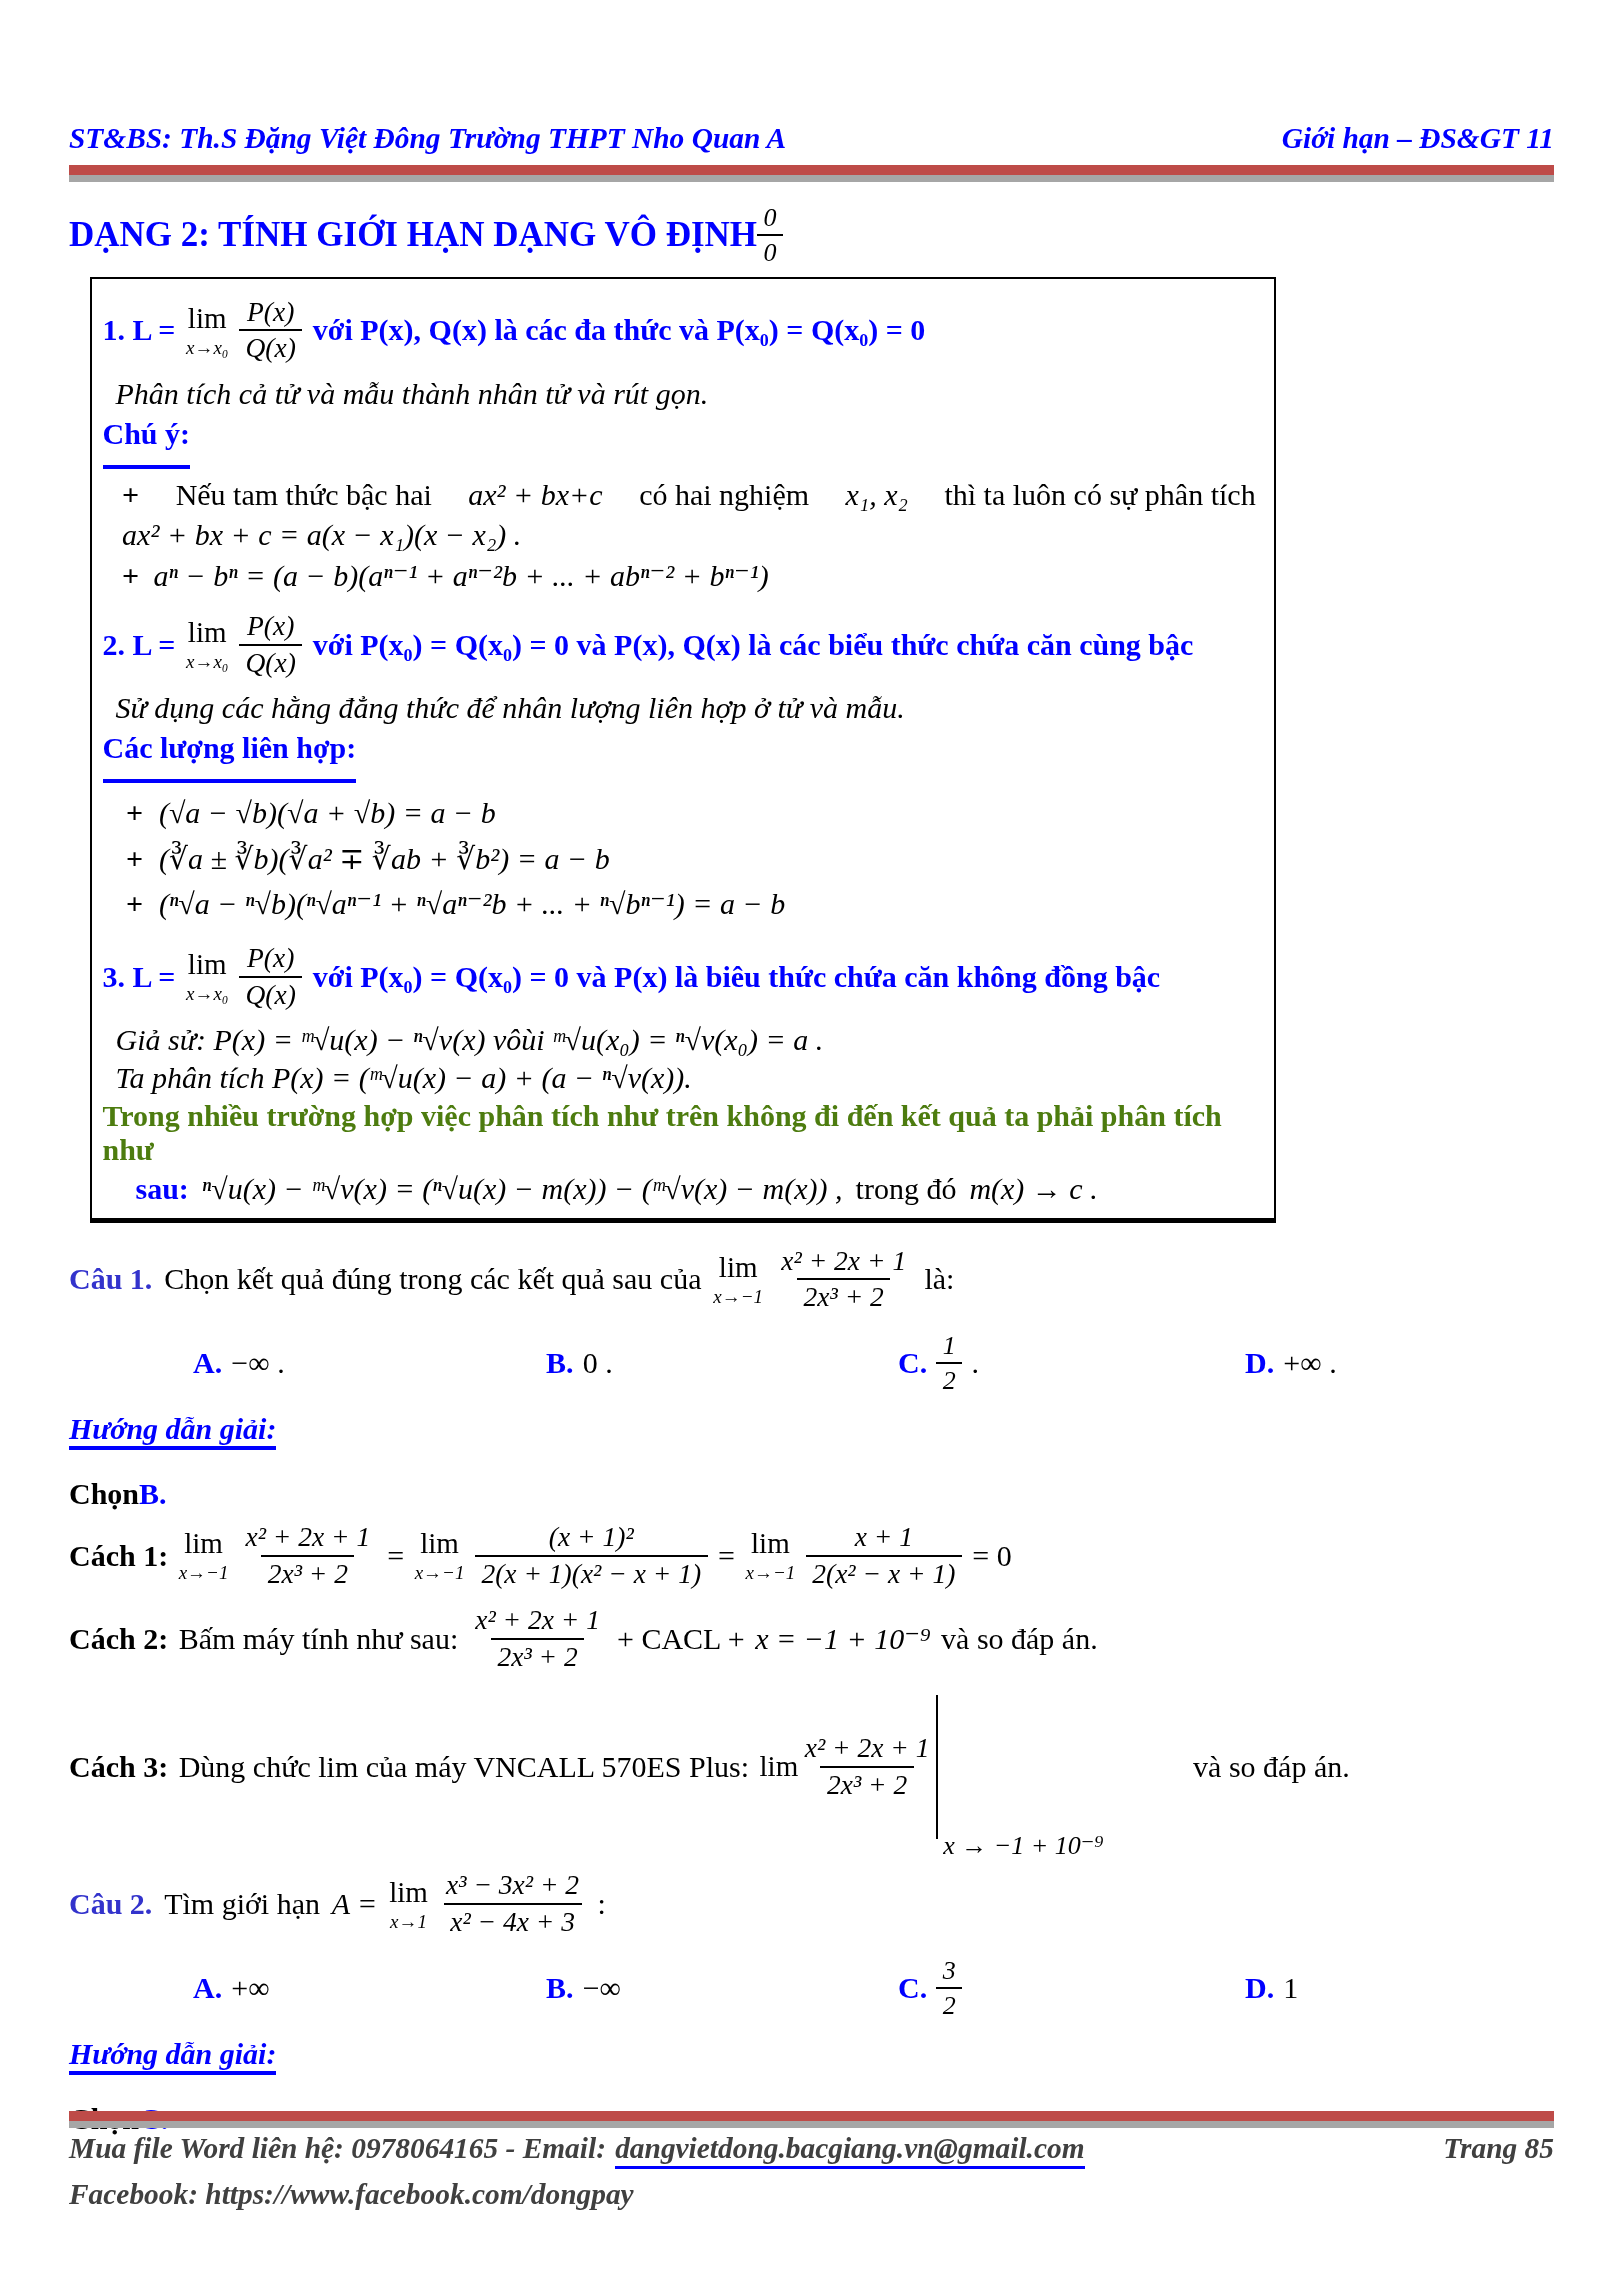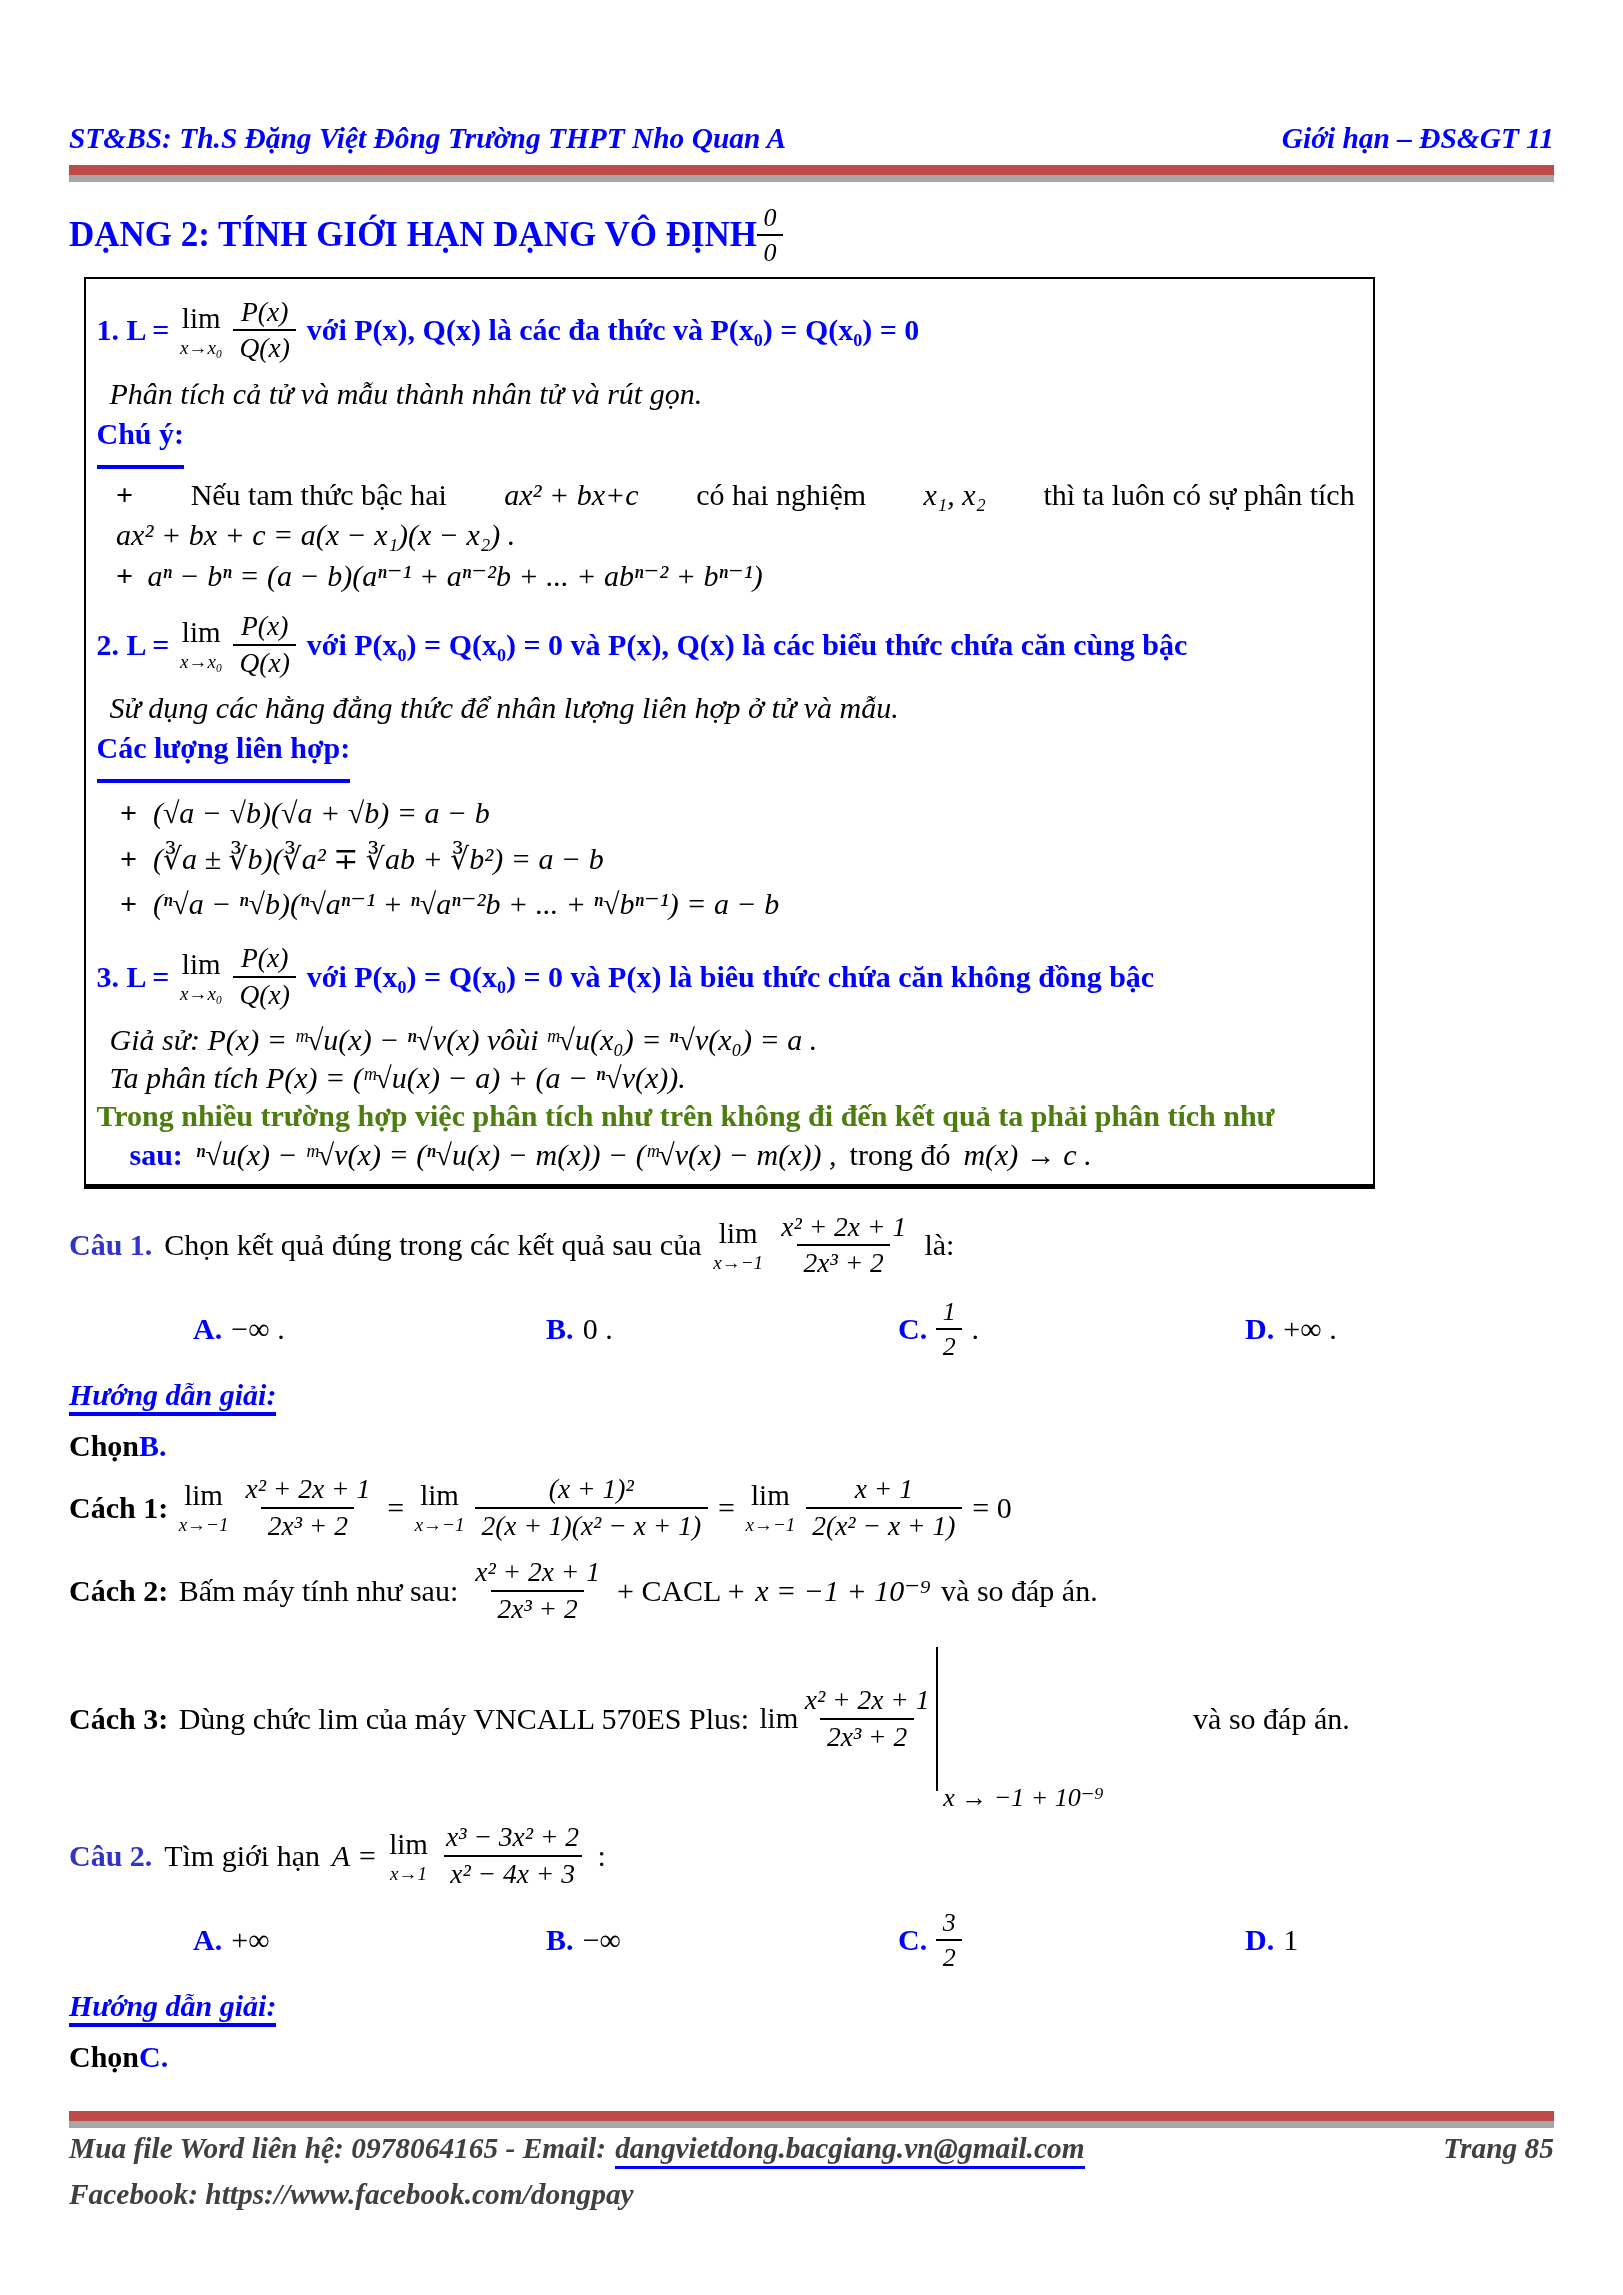--- a/index.html
+++ b/index.html
@@ -33,21 +33,21 @@
   .frac .fnum { padding:0 6.5px 2px; }
   .frac .fden { border-top:2.6px solid #000; padding:2px 6.5px 0; }
   .frac.small { font-size:26px; font-weight:normal; color:#000; }
   .frac.small .fden { border-top:2px solid #000; }
   .limstk { display:inline-flex; flex-direction:column; align-items:center; line-height:1;
     font-size:29px; font-weight:normal; color:#000; font-style:normal; }
   .limstk .lsub { font-size:19px; font-style:italic; margin-top:5.2px; }
 
   .content { position:absolute; top:277px; left:69px; width:1486px; }
 
-  .theory-box { margin-left:15px; width:1291px; border:2.6px solid #000; border-bottom-width:5.9px;
+  .theory-box { margin-left:21px; width:1186px; border:2.6px solid #000; border-bottom-width:5.9px;
     padding:3.9px 14.4px 10.5px 10.5px; }
   .theory-item { display:flex; align-items:center; gap:10.5px; margin:2.6px 0 1.3px; min-height:90px; }
   .theory-item .lbl, .theory-item .aft { color:#0000FF; font-weight:bold; }
   .note { font-style:italic; margin:1.3px 0 3.9px 13px; }
   .subhead { display:inline-block; color:#0000FF; font-weight:bold;
     border-bottom:4.6px solid #0000FF; padding-bottom:14px; margin:2.6px 0 6.5px; }
   .jline { display:flex; justify-content:space-between; align-items:baseline; margin:2.6px 3.9px 5.2px 19.6px; }
   .mline { margin:3.9px 0 6.5px 19.6px; display:flex; gap:14.4px; align-items:baseline; }
   .lh-line { margin:6.5px 0 10.5px 23.6px; display:flex; gap:15.7px; align-items:baseline; }
   .bluebold-line { color:#4d7c0f; font-weight:bold; margin:3.9px 0 2.6px; }
@@ -56,21 +56,21 @@
   .cau-row { display:flex; align-items:center; gap:11.8px; margin-top:17px; min-height:79px; }
   .cau-lbl { color:#3333CC; font-weight:bold; }
 
   .opts { display:grid; grid-template-columns:353px 352px 347px auto;
     padding-left:124px; margin-top:7.9px; align-items:center; min-height:72px; }
   .opt { display:flex; align-items:center; gap:9.2px; }
   .opt .ol { color:#0000FF; font-weight:bold; }
 
   .hdg { display:inline-block; color:#0000FF; font-weight:bold; font-style:italic;
     border-bottom:4.6px solid #0000FF; padding-bottom:0.7px; margin:13px 0 3.9px; }
-  .chon-row { margin:9px 0 0; font-weight:bold; }
+  .chon-row { margin:23px 0 0; font-weight:bold; }
   .chon-row .letter { color:#0000FF; }
 
   .cach-row { display:flex; align-items:center; gap:10.5px; margin-top:10.5px; }
   .cach-lbl { font-weight:bold; white-space:nowrap; }
   .evalwrap { display:inline-flex; align-items:center; }
   .vbar { width:0; border-left:2.6px solid #000; height:144px; }
   .atsub { font-style:italic; font-size:26px; align-self:flex-end; margin-bottom:-22px; padding-left:5.2px; white-space:nowrap; }
 
   .footer-text { position:absolute; top:2132px; left:69px; right:69px;
     color:#404040; font-weight:bold; font-style:italic; font-size:29.4px; }

